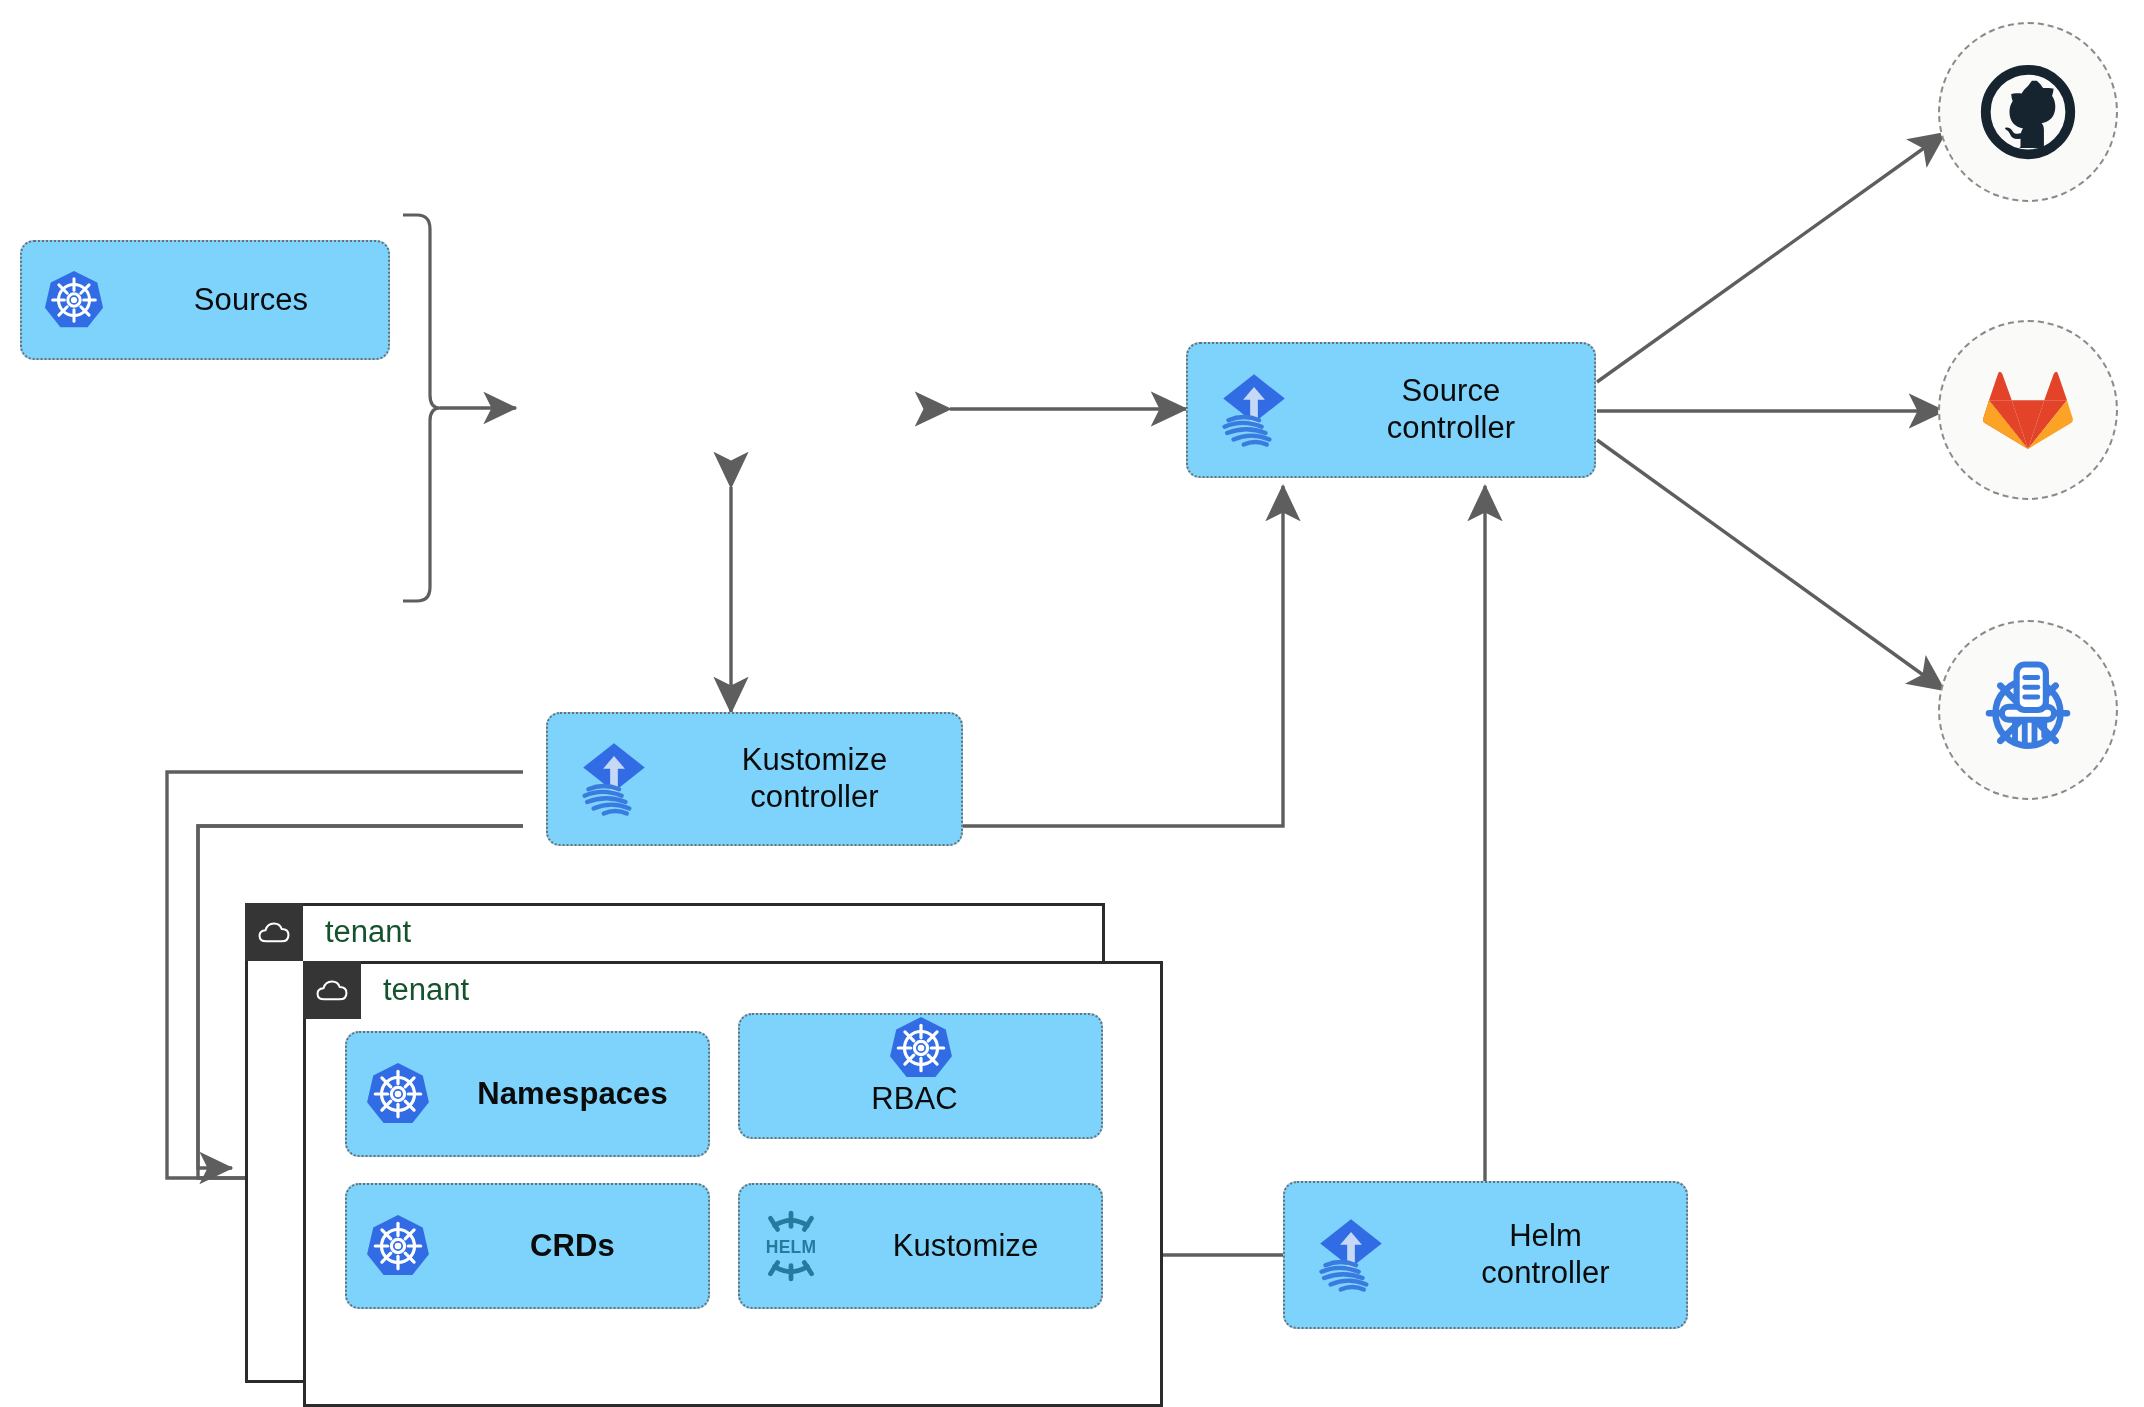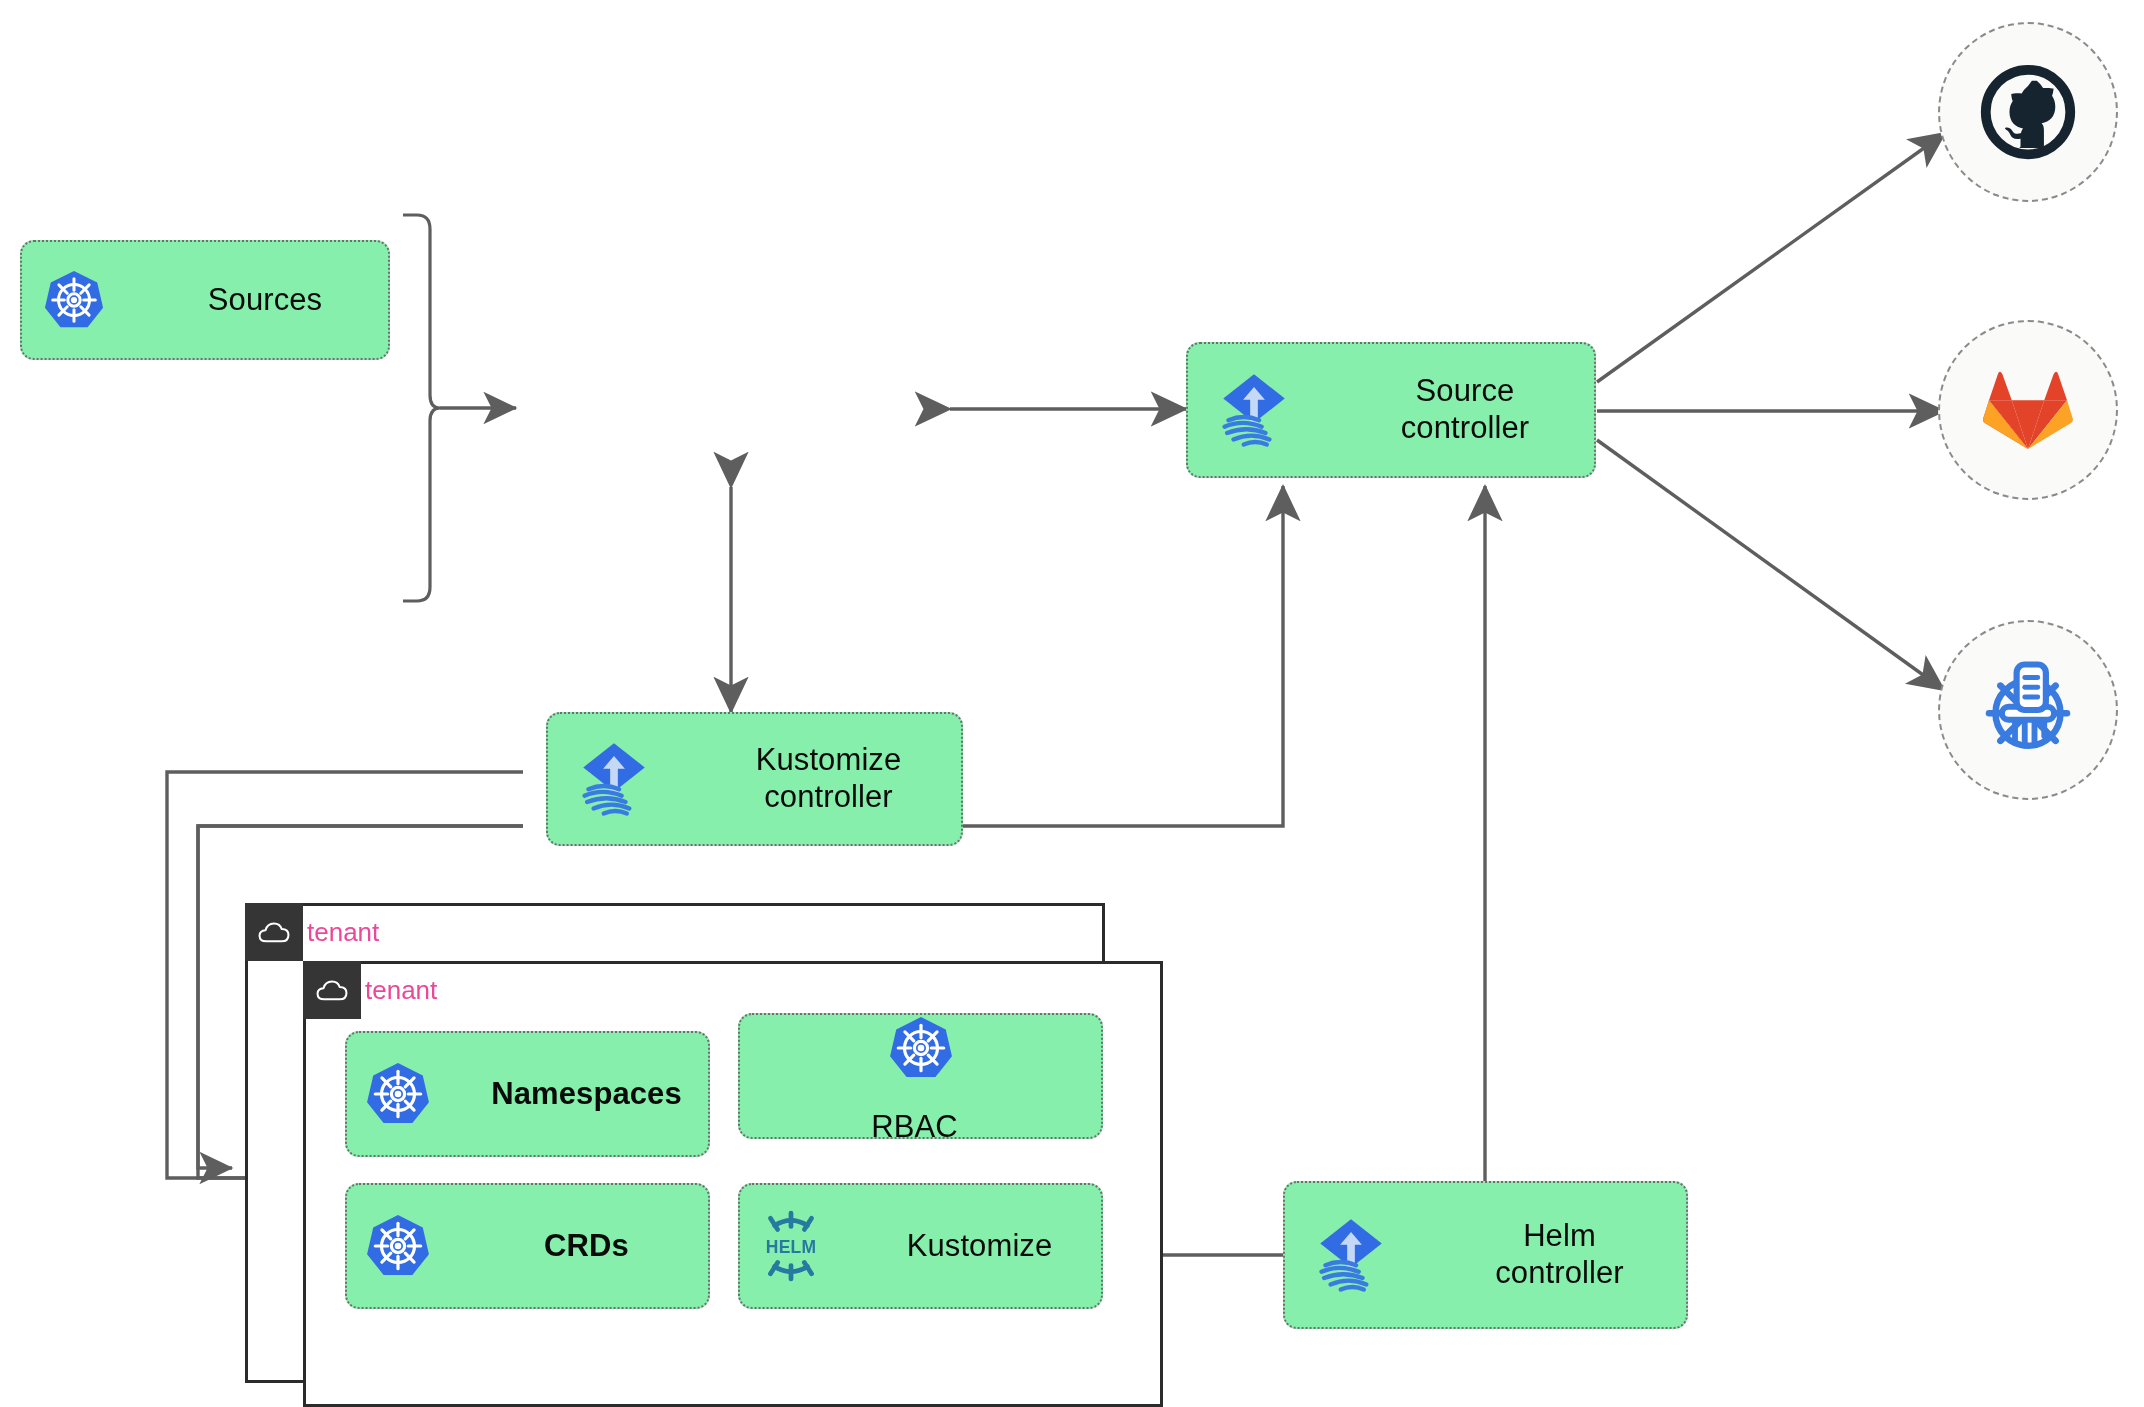--- a/index.html
+++ b/index.html
@@ -3,26 +3,25 @@
 <meta charset="utf-8">
 <style>
   html,body{margin:0;padding:0;background:#ffffff;}
   body{font-family:"Liberation Sans","DejaVu Sans",sans-serif;}
   #stage{position:relative;width:2144px;height:1407px;background:#ffffff;overflow:hidden;}
   svg.edges{position:absolute;left:0;top:0;width:2144px;height:1407px;pointer-events:none;}
 
   
   .card{
     position:absolute;
-    background:#86efac;
+    background:#7dd3fc;
     border:2px dotted #6e6e6e;
     border-radius:14px;
     display:flex;align-items:center;
     box-sizing:border-box;
-    gap:28px;
   }
   .card .ico{flex:0 0 auto;display:flex;align-items:center;justify-content:center;}
   .card .lbl{
     flex:1 1 auto;text-align:center;color:#0b0b0b;
     font-size:31px;line-height:1.18;letter-spacing:.1px;
     padding-right:12px;white-space:pre-line;
   }
 
   
   .circle{
@@ -37,21 +36,21 @@
   }
   .tenant .tabhdr{
     position:absolute;left:-3px;top:-3px;height:58px;
     display:flex;align-items:center;
   }
   .tenant .tabicon{
     width:58px;height:58px;background:#353535;
     display:flex;align-items:center;justify-content:center;flex:0 0 auto;
   }
   .tenant .tabtxt{
-    color:#ec4899;font-size:26px;padding-left:4px;white-space:nowrap;
+    color:#14532d;font-size:31px;padding-left:22px;white-space:nowrap;
   }
 </style>
 </head>
 <body>
 
 <div id="stage">
 
   <svg class="edges" viewBox="0 0 2144 1407">
     <defs>
       <marker id="ah" markerWidth="12" markerHeight="12" refX="9.6" refY="4.8" orient="auto" markerUnits="strokeWidth">

